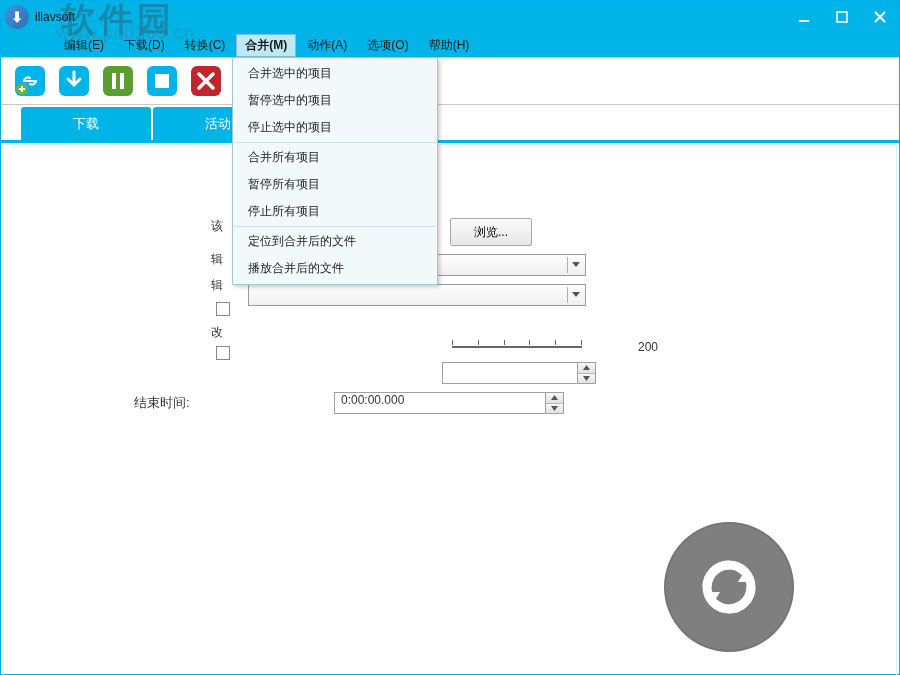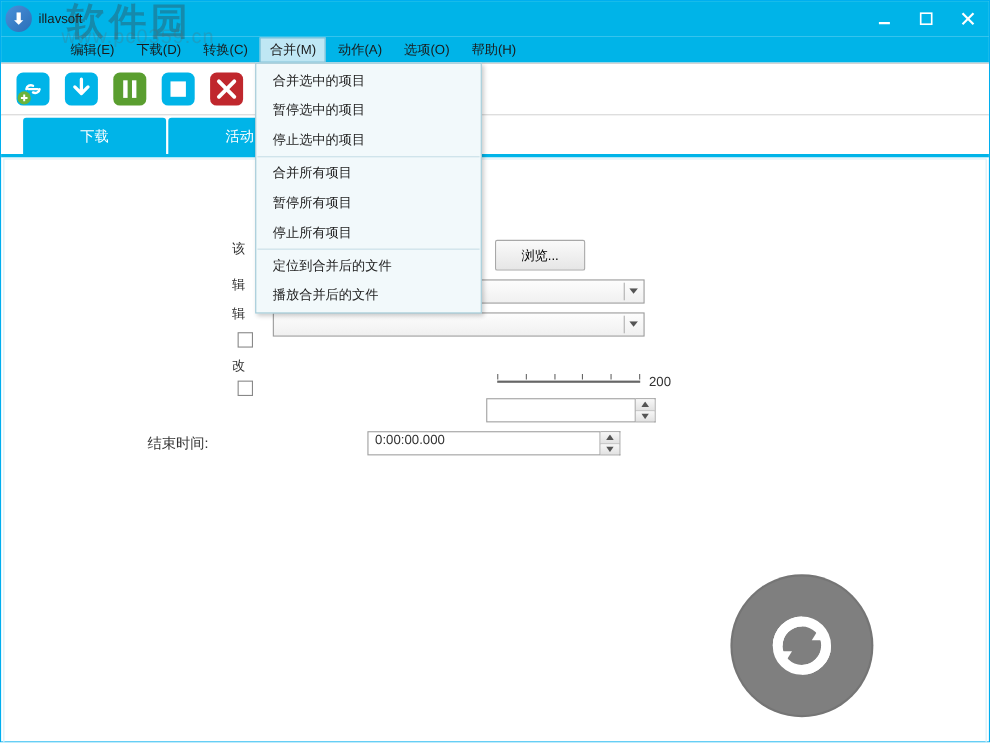--- a/index.html
+++ b/index.html
@@ -12,42 +12,42 @@
 .titlebar .title { color: #1a1a1a; font-size: 12px; }
 .titlebar .watermark { position:absolute; left:60px; top:-4px; font-size:34px; color:rgba(60,60,60,0.35); font-weight:600; font-family: "SimHei",sans-serif; letter-spacing:4px; pointer-events:none; }
 .titlebar .watermark-small { position:absolute; left:55px; top:22px; font-size:18px; color:rgba(100,100,100,0.25); pointer-events:none; letter-spacing:1px;}
 .win-controls { position:absolute; right:0; top:0; display:flex; height:32px; }
 .win-btn { width:38px; height:32px; display:flex; align-items:center; justify-content:center; color:#fff; cursor:pointer; }
 .win-btn svg { width:14px; height:14px; }
 
 
 .menubar { height: 24px; background: #00b4e8; display:flex; align-items:center; padding-left: 54px; gap: 2px; }
 .menu-item { color:#1a1a1a; font-size:12px; padding: 3px 9px; cursor:pointer; }
-.menu-item.active { background:#bfe7f4; border:1px solid #7ac0d8; padding:2px 8px; }
+.menu-item.active { background:#bfe7f4; border:1px solid #7ac0d8; padding:2px 8px;font-weight:bold; }
 
 
 .toolbar { height: 48px; background:#fff; border-top:1px solid #c9c9c9; border-bottom:1px solid #c9c9c9; display:flex; align-items:center; padding-left:10px; gap:6px; }
 .tool-btn { width:38px; height:38px; display:flex; align-items:center; justify-content:center; border-radius:4px; cursor:pointer; }
 .tool-btn svg { width:34px; height:34px; display:block; }
 
 
 .tabs { height:38px; background:#fff; display:flex; align-items:flex-end; border-bottom:3px solid #00b4e8; padding-left:20px; gap:2px; }
 .tab { width:130px; height:33px; background:#00b4e8; color:#fff; font-size:13px; display:flex; align-items:center; justify-content:center; border-top-left-radius:3px; border-top-right-radius:3px; cursor:pointer; }
 
 
 .content { position: relative; padding: 10px 18px; height: calc(675px - 32px - 24px - 48px - 38px); border:1px solid #d6eef7; margin:1px 2px 2px 2px; }
 .form-area { margin-top:63px; }
 .form-row { display:flex; align-items:center; margin-bottom:8px; }
 .form-label { width:200px; text-align:left; color:#333; font-size:13px; padding-right:6px; }
 .text-input { height:24px; border:1px solid #bfbfbf; background:#fff; padding:0 4px; font-size:12px; }
 .text-input.wide { width:266px; }
 .dropdown { height:22px; width:340px; border:1px solid #9a9a9a; background:linear-gradient(#fdfdfd,#f0f0f0); display:flex; align-items:center; justify-content:flex-end; padding:0 2px; }
 .dropdown .caret { width:16px; height:16px; border-left:1px solid #b0b0b0; display:flex; align-items:center; justify-content:center; }
 .browse-btn { margin-left:16px; width:82px; height:28px; border:1px solid #a8a8a8; background:linear-gradient(#fafafa,#e6e6e6); font-size:12px; cursor:pointer; border-radius:2px; }
-.slider-row { display:flex; align-items:center; }
+.slider-row { display:flex; align-items:center;gap:48px; }
 .slider-track { width:130px; height:2px; background:#666; position:relative; margin-left:10px; margin-right:8px; }
 .slider-ticks { position:absolute; top:-6px; left:0; right:0; display:flex; justify-content:space-between; }
 .slider-tick { width:1px; height:5px; background:#666; }
 .slider-val { font-size:12px; color:#333; }
 .time-box { display:flex; align-items:center; }
 .time-input { width:212px; height:22px; border:1px solid #a0a0a0; background:#fff; font-size:12px; padding:0 6px; color:#333; }
 .spinner { width:18px; height:22px; border:1px solid #a0a0a0; border-left:none; display:flex; flex-direction:column; }
 .spin-btn { flex:1; display:flex; align-items:center; justify-content:center; background:linear-gradient(#f7f7f7,#e2e2e2); cursor:pointer; border-bottom:1px solid #b8b8b8; }
 .spin-btn:last-child { border-bottom:none; }
 .spin-btn svg { width:7px; height:5px; }

